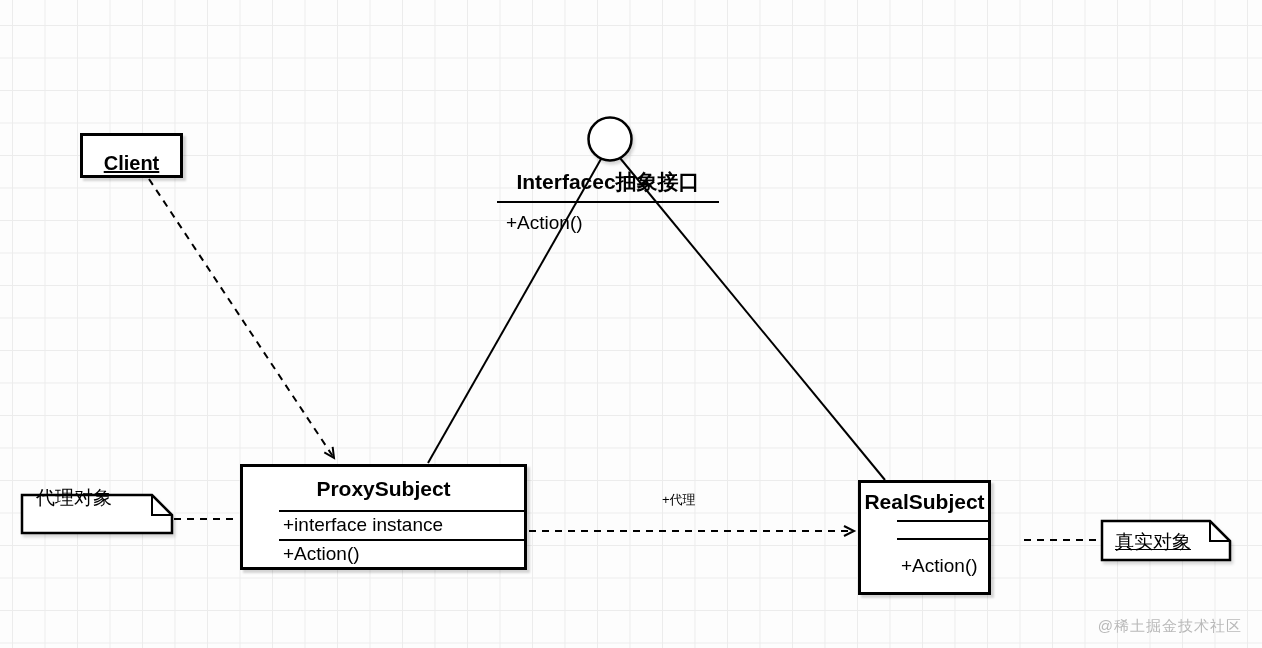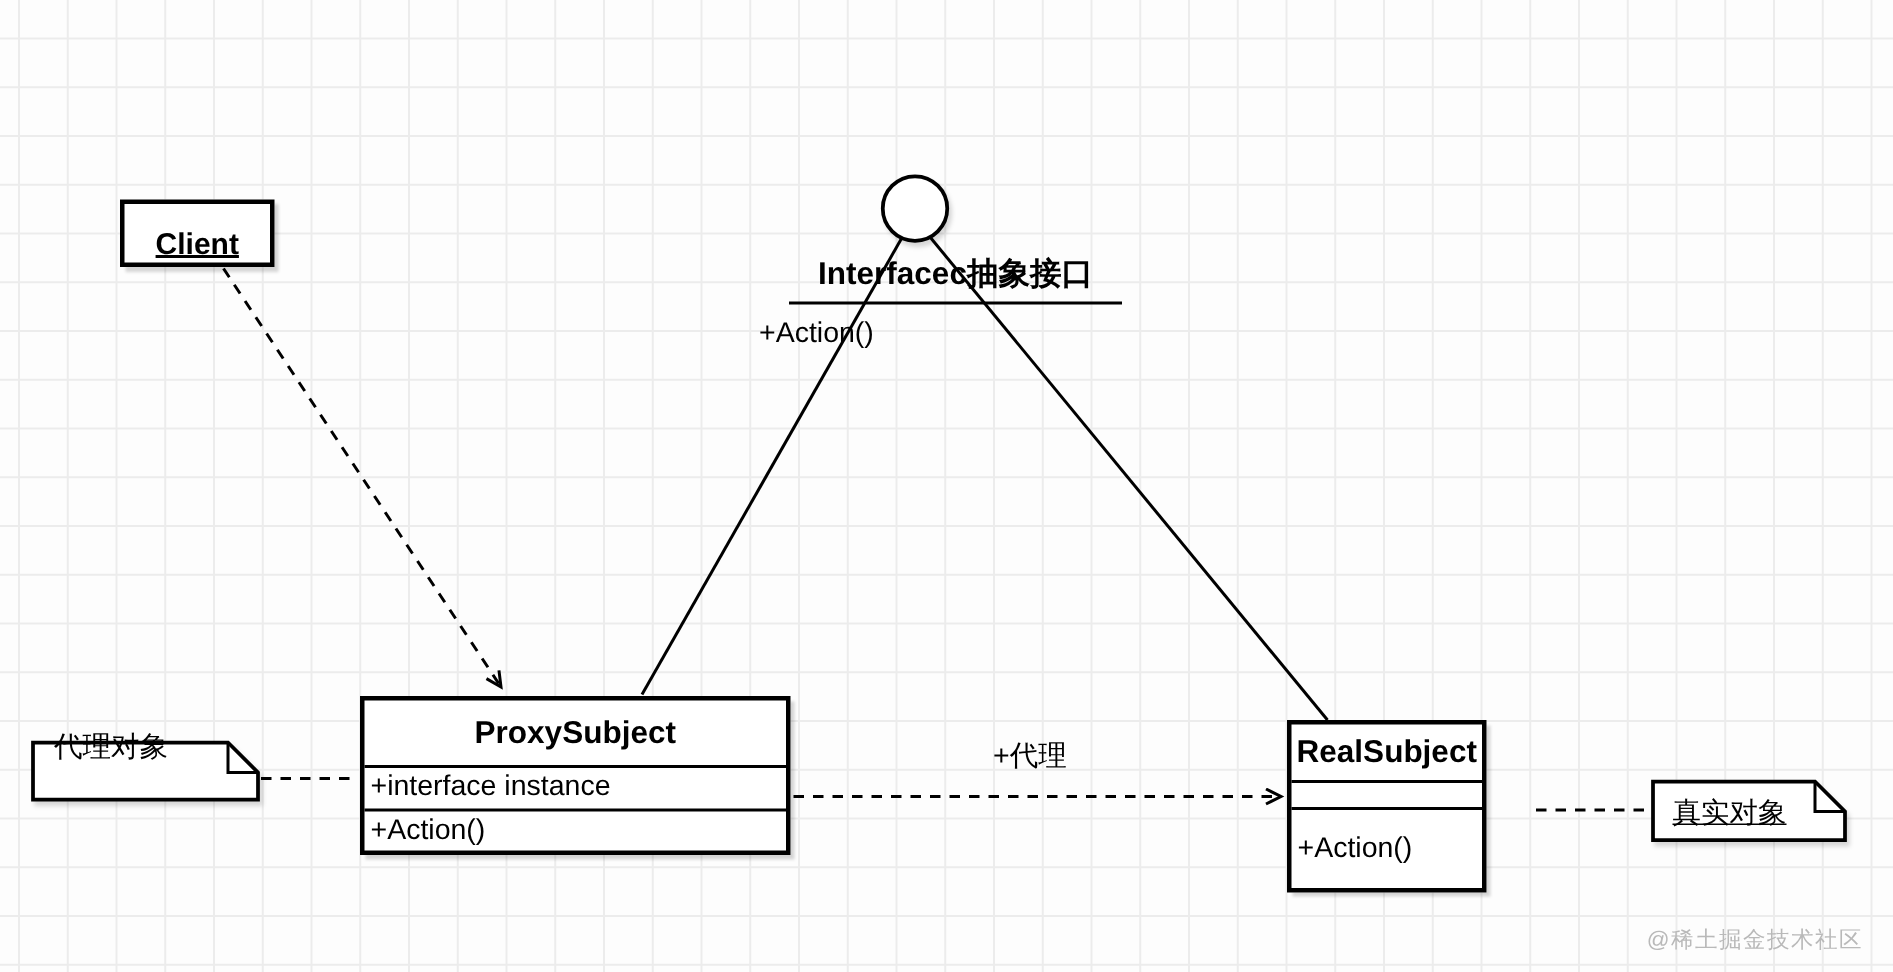--- a/index.html
+++ b/index.html
@@ -27,40 +27,41 @@
   }
   .umlbox .title{
     font-weight:bold;font-size:21px;color:#000;
     display:flex;align-items:center;justify-content:center;
   }
   .umlbox .row{
     border-top:2px solid #000;
     font-size:19px;color:#000;
     display:flex;align-items:center;
     padding-left:4px;
+    margin-left:36px;
   }
 
   
   .clientbox{
     background:#ffffff;border:3px solid #000;
     box-shadow:3px 3px 2px rgba(0,0,0,0.16);
     display:flex;align-items:flex-end;justify-content:center;
   }
   .clientbox span{font-weight:bold;font-size:20px;text-decoration:underline;color:#000;}
 
   
   .iface-title{
     text-align:center;font-weight:bold;font-size:21px;color:#000;
     border-bottom:2.5px solid #000;
     padding-bottom:5px;
   }
   .iface-method{font-size:19px;color:#000;}
 
   .note-label{font-size:19px;color:#000;white-space:nowrap;}
-  .edge-label{font-size:19px;color:#000;white-space:nowrap;}
+  .edge-label{font-size:13px;color:#000;white-space:nowrap;}
 
   .watermark{
     position:absolute;right:20px;top:617px;
     font-size:15px;color:#b9b9b9;letter-spacing:1px;
   }
 
   svg .shadowed{filter:drop-shadow(2.5px 3px 1.5px rgba(0,0,0,0.15));}
 </style>
 </head>
 <body>
@@ -95,21 +96,21 @@
     <g class="shadowed">
       <path d="M1102,521 L1210,521 L1230,541 L1230,560 L1102,560 Z" fill="#ffffff" stroke="#000" stroke-width="2.5"></path>
       <path d="M1210,521 L1210,541 L1230,541" fill="none" stroke="#000" stroke-width="2"></path>
     </g>
   </svg>
 
   <div class="abs clientbox" style="left:80px;top:133px;width:103px;height:45px;">
     <span>Client</span>
   </div>
 
-  <div class="abs iface-title" style="left:526px;top:168px;width:222px;">Interfacec抽象接口</div>
+  <div class="abs iface-title" style="left:497px;top:168px;width:222px;">Interfacec抽象接口</div>
   <div class="abs iface-method" style="left:506px;top:212px;">+Action()</div>
 
   <div class="abs umlbox" style="left:240px;top:464px;width:287px;height:106px;">
     <div class="title" style="flex:0 0 43px;">ProxySubject</div>
     <div class="row" style="flex:1;">+interface instance</div>
     <div class="row" style="flex:1;">+Action()</div>
   </div>
 
   <div class="abs umlbox" style="left:858px;top:480px;width:133px;height:115px;">
     <div class="title" style="flex:0 0 37px;">RealSubject</div>

